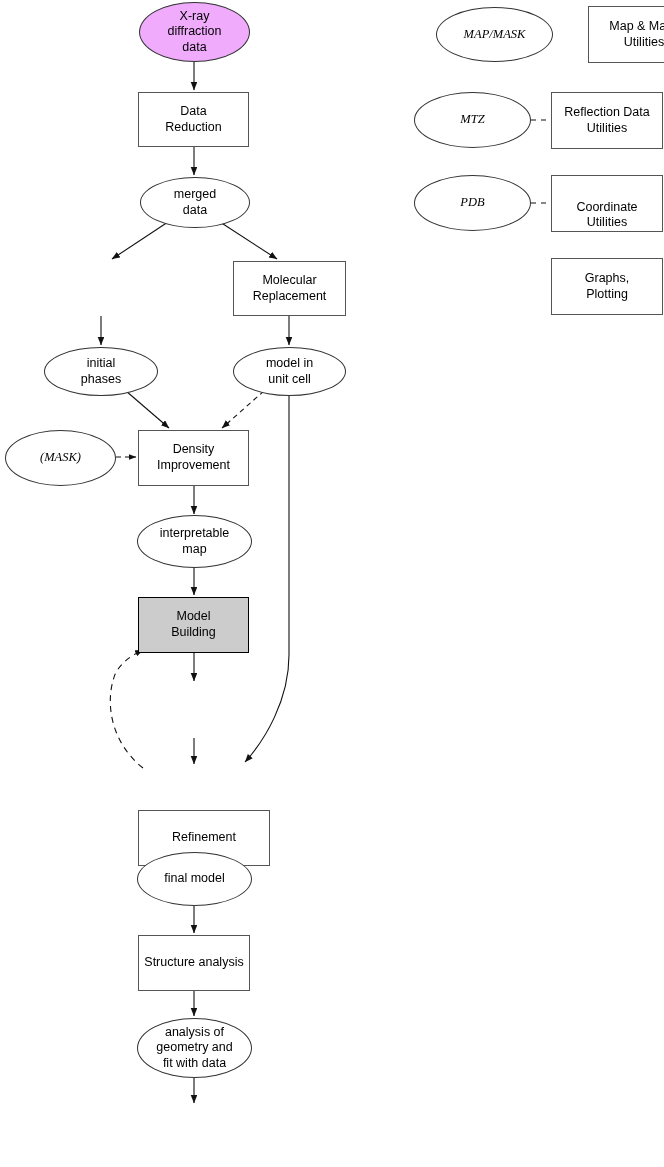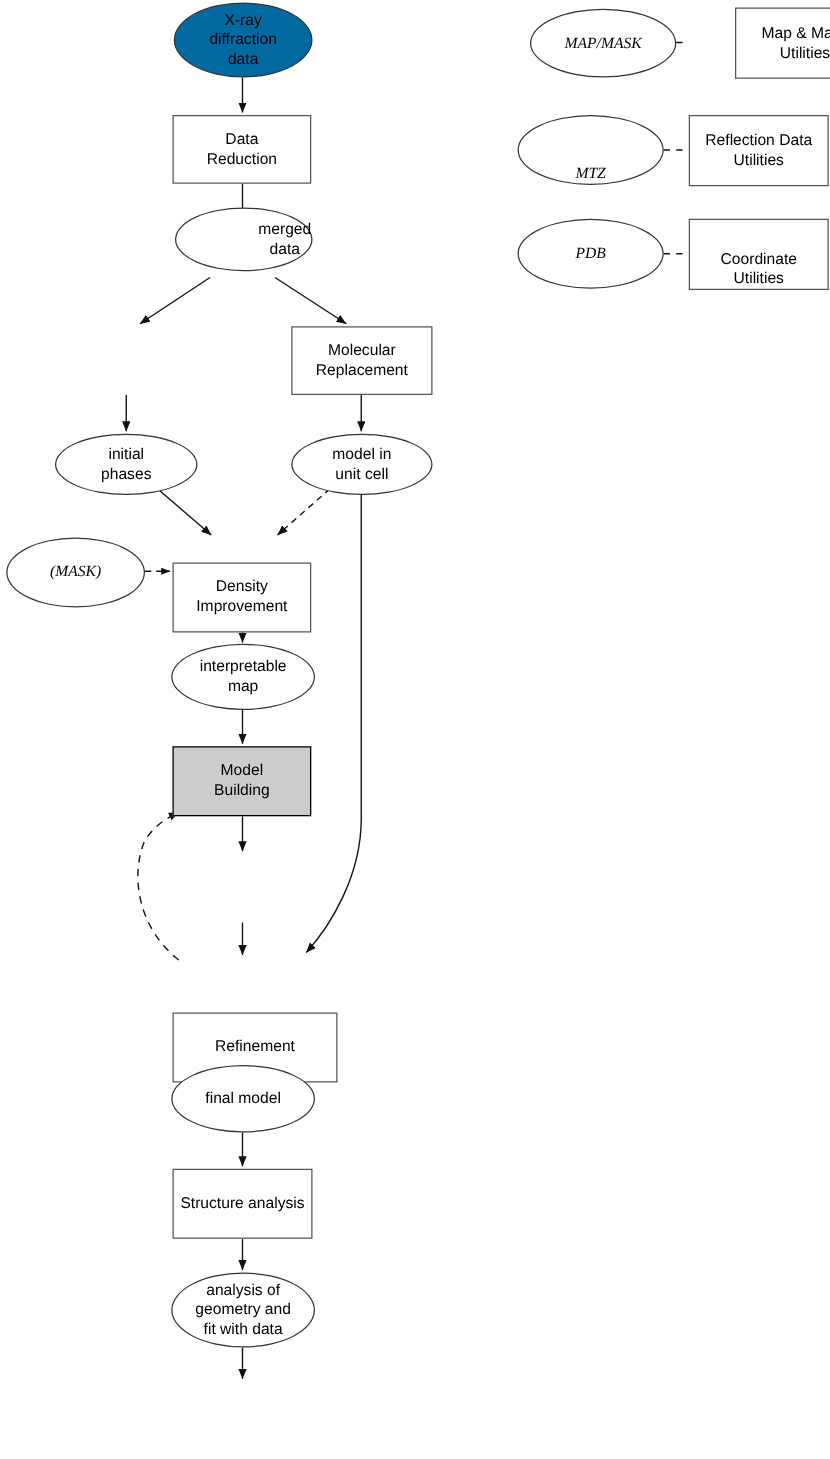--- a/index.html
+++ b/index.html
@@ -43,21 +43,21 @@
     background: #cccccc;
   }
   .oval {
     border: 1px solid #333333;
     border-radius: 50%;
     background: #ffffff;
   }
   .oval-shaded {
     border: 1px solid #333333;
     border-radius: 50%;
-    background: #0369a1;
+    background: #f0abfc;
   }
   .italic-label {
     font-family: "Liberation Serif", serif;
     font-style: italic;
     font-size: 12.5px;
   }
   .lbl { white-space: pre-line; display: block; }
 </style>
 </head>
 <body>
@@ -123,21 +123,21 @@
     <span class="lbl">X-ray
 diffraction
 data</span>
   </div>
 
   <div class="node box" style="left:138px; top:92px; width:111px; height:55px;">
     <span class="lbl">Data
 Reduction</span>
   </div>
 
-  <div class="node oval" style="left:140px; top:166px; width:110px; height:51px;justify-content:flex-end;">
+  <div class="node oval" style="left:140px; top:177px; width:110px; height:51px;">
     <span class="lbl">merged
 data</span>
   </div>
 
 
   <div class="node box" style="left:233px; top:261px; width:113px; height:55px;">
     <span class="lbl">Molecular
 Replacement</span>
   </div>
 
@@ -148,21 +148,21 @@
 
   <div class="node oval" style="left:233px; top:347px; width:113px; height:49px;">
     <span class="lbl">model in
 unit cell</span>
   </div>
 
   <div class="node oval" style="left:5px; top:430px; width:111px; height:56px;">
     <span class="lbl italic-label">(MASK)</span>
   </div>
 
-  <div class="node box" style="left:138px; top:430px; width:111px; height:56px;margin-top:20px;">
+  <div class="node box" style="left:138px; top:430px; width:111px; height:56px;">
     <span class="lbl">Density
 Improvement</span>
   </div>
 
   <div class="node oval" style="left:137px; top:515px; width:115px; height:53px;">
     <span class="lbl">interpretable
 map</span>
   </div>
 
   <div class="node box-shaded" style="left:138px; top:597px; width:111px; height:56px;">
@@ -183,38 +183,42 @@
     <span class="lbl">Structure analysis</span>
   </div>
 
   <div class="node oval" style="left:137px; top:1018px; width:115px; height:60px;">
     <span class="lbl">analysis of
 geometry and
 fit with data</span>
   </div>
 
 
-  <div class="node oval" style="left:424px; top:7px; width:117px; height:55px;justify-content:center;">
+  <div class="node oval" style="left:436px; top:7px; width:117px; height:55px;justify-content:center;">
     <span class="lbl italic-label">MAP/MASK</span>
   </div>
   <div class="node box" style="left:551px; top:6px; width:112px; height:57px;margin-left:37px;">
     <span class="lbl">Map &amp; Mask
 Utilities</span>
   </div>
 
-  <div class="node oval" style="left:414px; top:92px; width:117px; height:56px;align-items:flex-end;">
+  <div class="node oval" style="left:414px; top:92px; width:117px; height:56px;">
     <span class="lbl italic-label">MTZ</span>
   </div>
   <div class="node box" style="left:551px; top:92px; width:112px; height:57px;">
     <span class="lbl">Reflection Data
 Utilities</span>
   </div>
 
   <div class="node oval" style="left:414px; top:175px; width:117px; height:56px;">
     <span class="lbl italic-label">PDB</span>
   </div>
   <div class="node box" style="left:551px; top:175px; width:112px; height:57px;align-items:flex-end;">
     <span class="lbl">Coordinate
 Utilities</span>
   </div>
 
+  <div class="node box" style="left:551px; top:258px; width:112px; height:57px;">
+    <span class="lbl">Graphs,
+Plotting</span>
+  </div>
 
 </div>
 
 </body></html>

